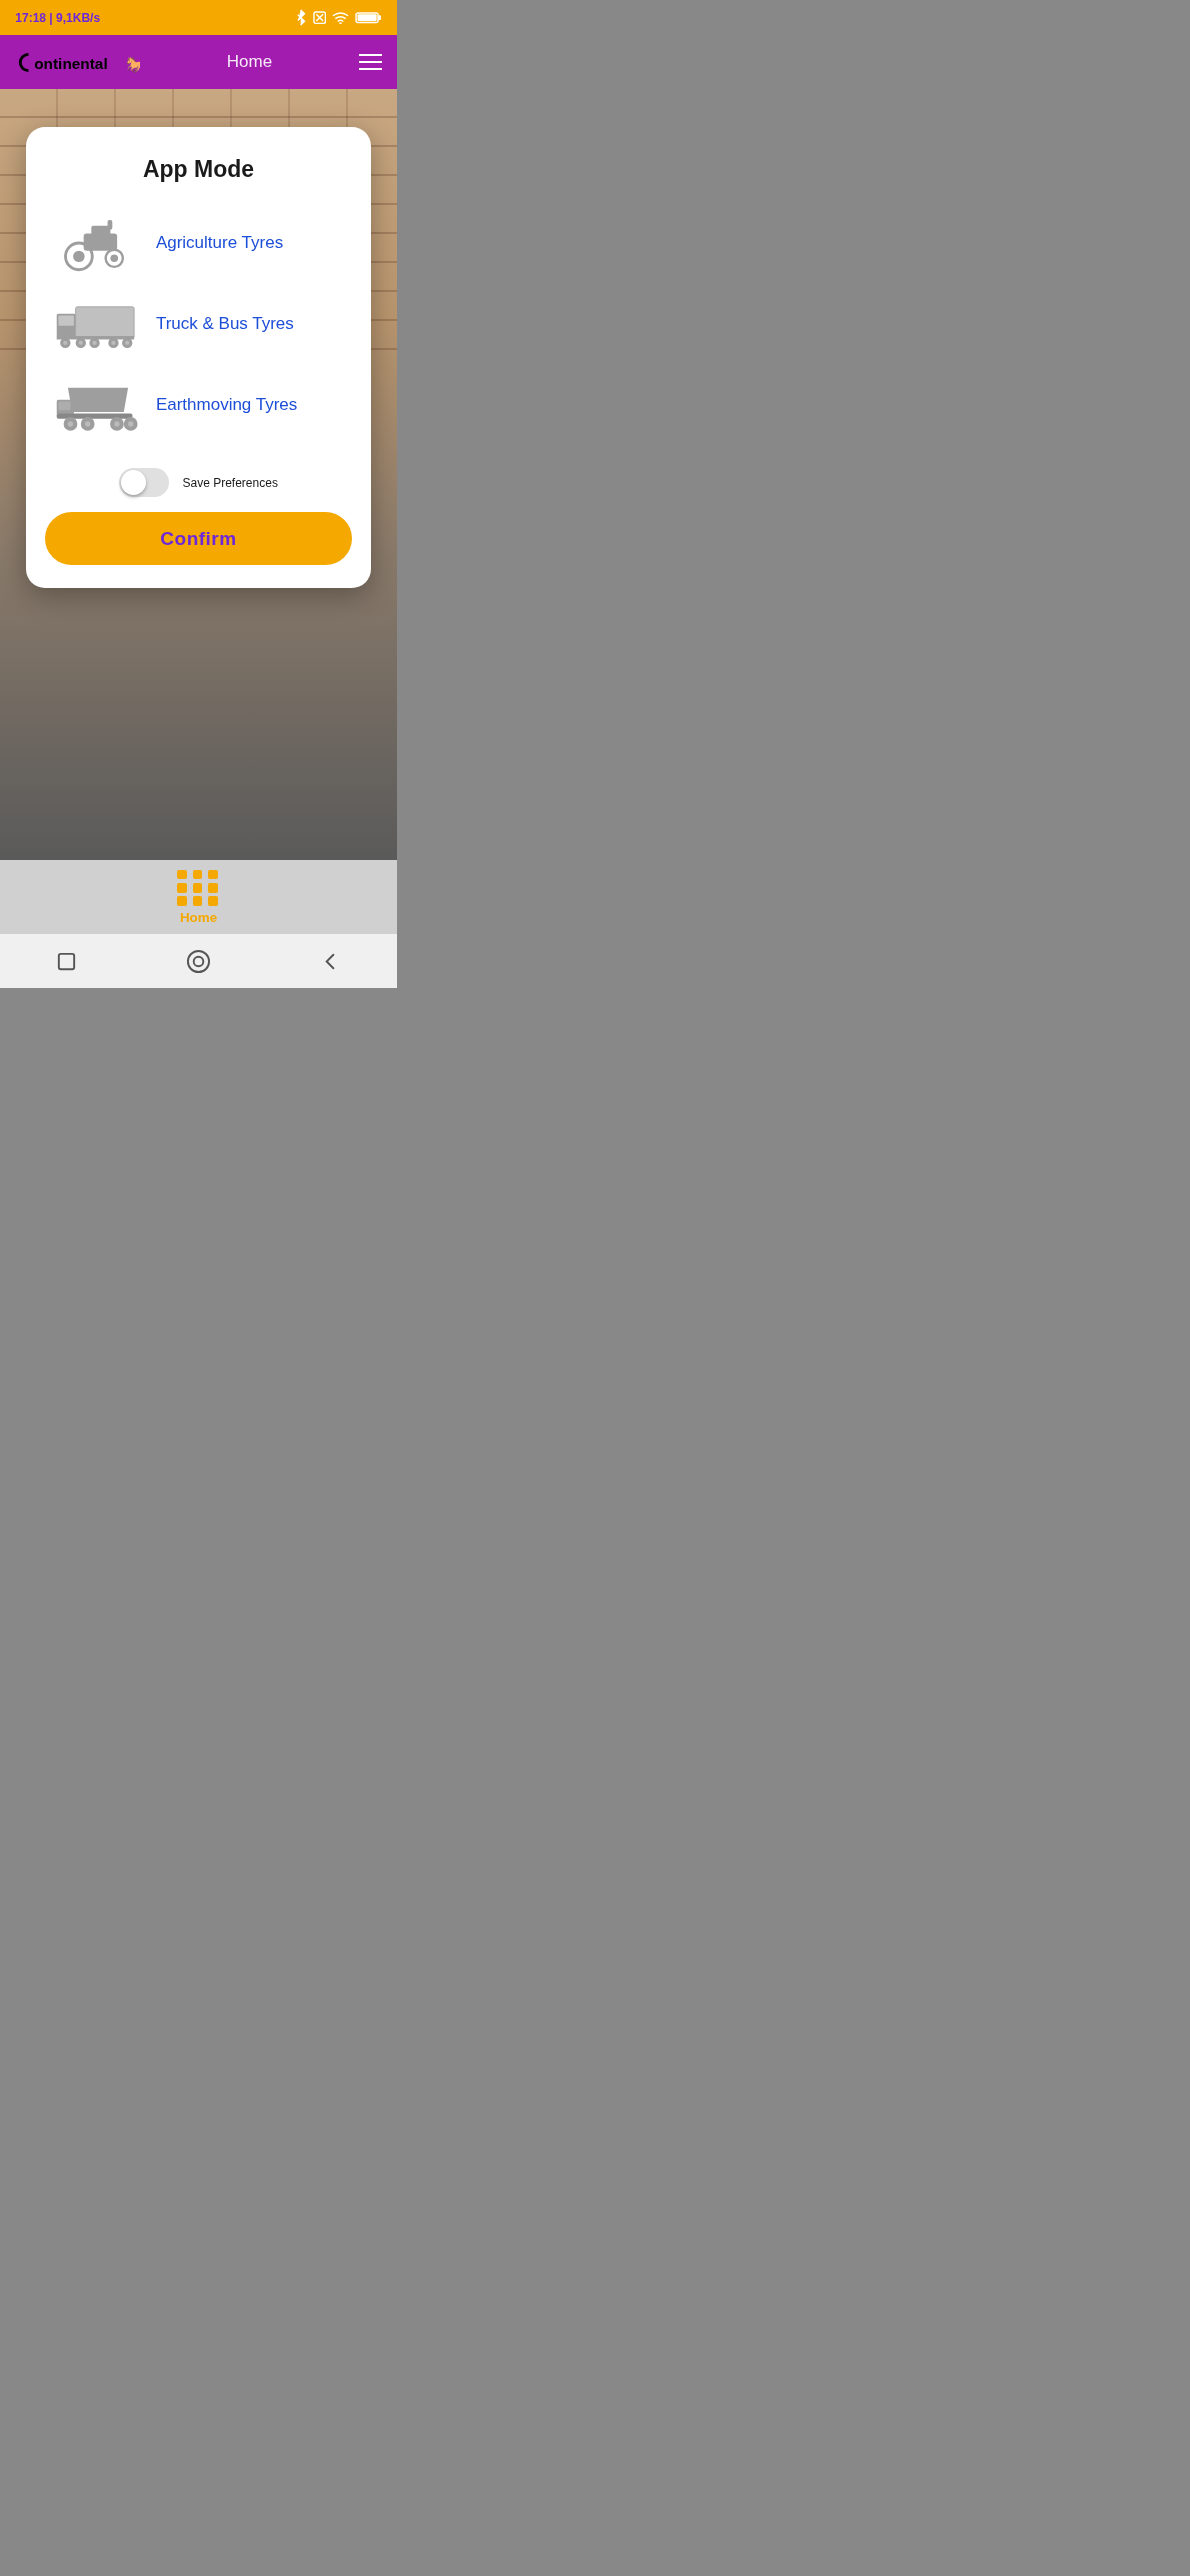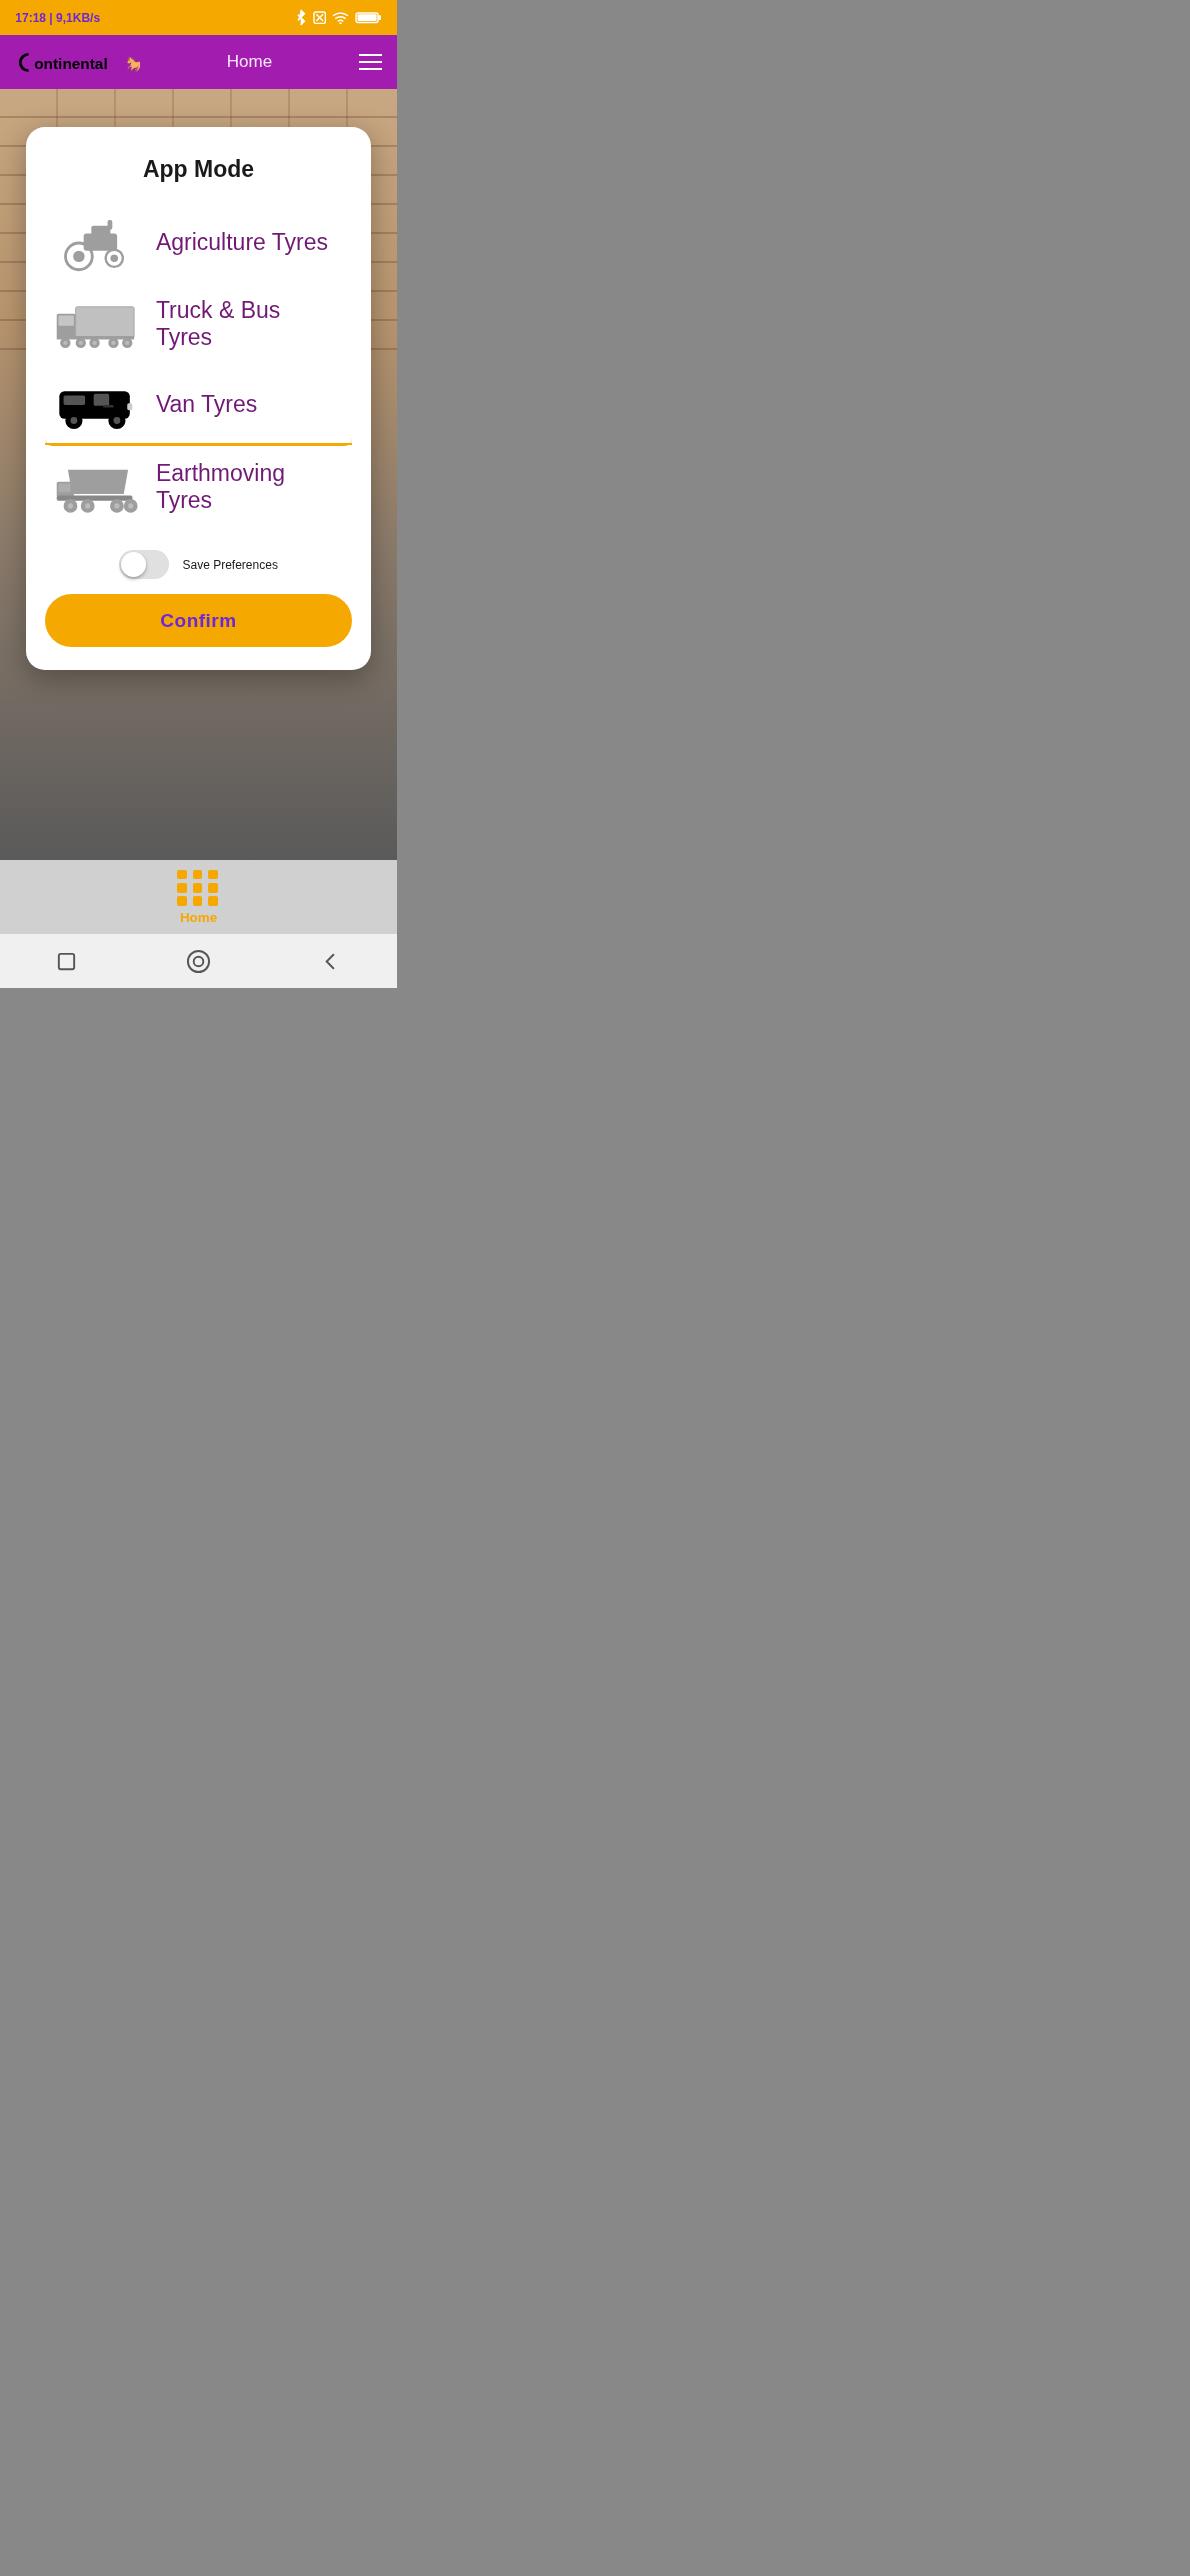--- a/index.html
+++ b/index.html
@@ -152,22 +152,22 @@
     .vehicle-icon {
       width: 86px;
       height: 58px;
       display: flex;
       align-items: center;
       justify-content: center;
       flex-shrink: 0;
     }
 
     .mode-label {
-      font-size: 23px;
-      color: #701a75;
+      font-size: 17px;
+      color: #1d4ed8;
       font-weight: 400;
     }
 
     
     .vehicle-icon svg {
       width: 100%;
       height: 100%;
     }
 
     
@@ -373,42 +373,20 @@
             <circle cx="46" cy="52" r="2.5" fill="#bbb"></circle>
             <circle cx="68" cy="52" r="6" fill="#9e9e9e"></circle>
             <circle cx="68" cy="52" r="2.5" fill="#bbb"></circle>
             <circle cx="84" cy="52" r="6" fill="#9e9e9e"></circle>
             <circle cx="84" cy="52" r="2.5" fill="#bbb"></circle>
           </svg>
         </div>
         <span class="mode-label">Truck &amp; Bus Tyres</span>
       </div>
 
-      <div class="mode-item selected">
-        <div class="vehicle-icon">
-          <svg viewBox="0 0 100 60" xmlns="http://www.w3.org/2000/svg">
-
-            <rect x="5" y="14" width="82" height="32" rx="6" fill="black"></rect>
-            <rect x="8" y="17" width="30" height="16" rx="3" fill="black"></rect>
-
-            <rect x="10" y="19" width="25" height="11" rx="2" fill="#555"></rect>
-            <rect x="45" y="17" width="18" height="14" rx="2" fill="#555"></rect>
-
-            <circle cx="22" cy="48" r="10" fill="black"></circle>
-            <circle cx="22" cy="48" r="4" fill="#555"></circle>
-            <circle cx="72" cy="48" r="10" fill="black"></circle>
-            <circle cx="72" cy="48" r="4" fill="#555"></circle>
-
-            <rect x="84" y="28" width="6" height="8" rx="2" fill="#ccc"></rect>
-
-            <rect x="56" y="30" width="12" height="3" rx="1" fill="#333"></rect>
-          </svg>
-        </div>
-        <span class="mode-label">Van Tyres</span>
-      </div>
 
       <div class="mode-item">
         <div class="vehicle-icon">
           <svg viewBox="0 0 100 60" fill="#9e9e9e" xmlns="http://www.w3.org/2000/svg">
 
             <polygon points="15,10 85,10 80,38 20,38" fill="#9e9e9e"></polygon>
 
             <rect x="2" y="24" width="20" height="18" rx="2" fill="#9e9e9e"></rect>
             <rect x="4" y="26" width="14" height="10" rx="1" fill="#bbb" opacity="0.5"></rect>
 

